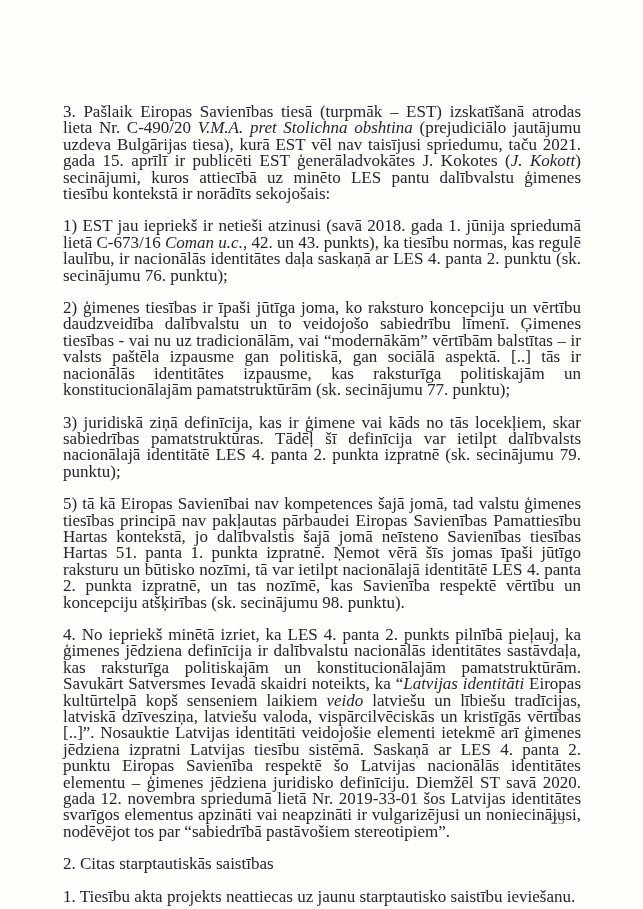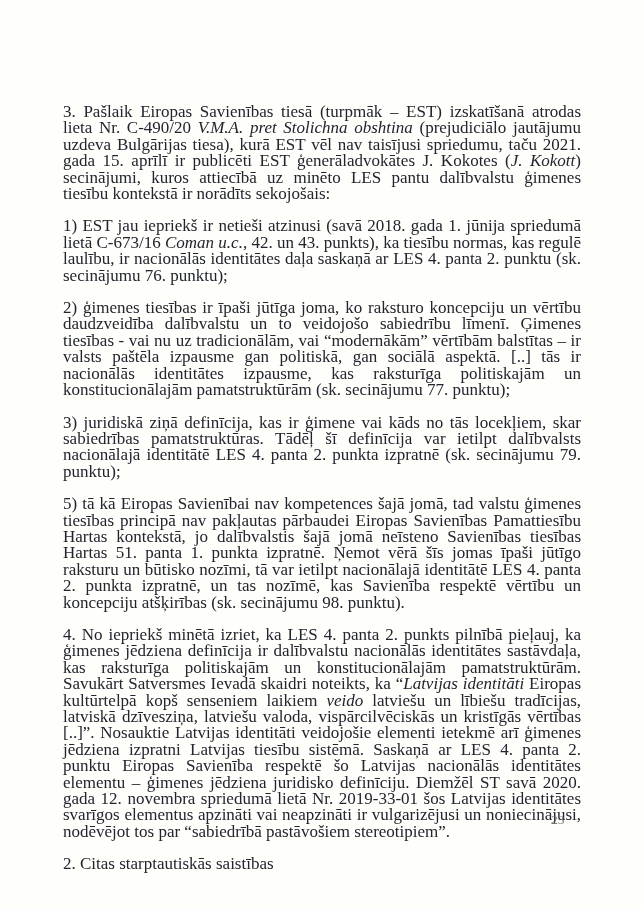--- a/index.html
+++ b/index.html
@@ -44,15 +44,16 @@
 
 <div class="page">
   <div class="doc-body">
       <p class="paragraph"><span class="run-regular">3. Pašlaik Eiropas Savienības tiesā (turpmāk – EST) izskatīšanā atrodas lieta Nr. C-490/20 </span><span class="run-italic">V.M.A. pret Stolichna obshtina</span><span class="run-regular"> (prejudiciālo jautājumu uzdeva Bulgārijas tiesa), kurā EST vēl nav taisījusi spriedumu, taču 2021. gada 15. aprīlī ir publicēti EST ģenerāladvokātes J. Kokotes (</span><span class="run-italic">J. Kokott</span><span class="run-regular">) secinājumi, kuros attiecībā uz minēto LES pantu dalībvalstu ģimenes tiesību kontekstā ir norādīts sekojošais:</span></p>
       <p class="paragraph"><span class="run-regular">1) EST jau iepriekš ir netieši atzinusi (savā 2018. gada 1. jūnija spriedumā lietā C-673/16 </span><span class="run-italic">Coman u.c.</span><span class="run-regular">, 42. un 43. punkts), ka tiesību normas, kas regulē laulību, ir nacionālās identitātes daļa saskaņā ar LES 4. panta 2. punktu (sk. secinājumu 76. punktu);</span></p>
       <p class="paragraph"><span class="run-regular">2) ģimenes tiesības ir īpaši jūtīga joma, ko raksturo koncepciju un vērtību daudzveidība dalībvalstu un to veidojošo sabiedrību līmenī. </span><span class="run-bold">Ģimenes tiesības -</span><span class="run-regular"> vai nu uz tradicionālām, vai “modernākām” vērtībām balstītas – ir valsts paštēla izpausme gan politiskā, gan sociālā aspektā. [..] tās </span><span class="run-bold">ir nacionālās identitātes izpausme, kas raksturīga politiskajām un konstitucionālajām pamatstruktūrām</span><span class="run-regular"> (sk. secinājumu 77. punktu);</span></p>
       <p class="paragraph"><span class="run-regular">3) juridiskā ziņā </span><span class="run-bold">definīcija, kas ir ģimene</span><span class="run-regular"> vai kāds no tās locekļiem, skar sabiedrības pamatstruktūras. Tādēļ šī definīcija </span><span class="run-bold">var ietilpt dalībvalsts nacionālajā identitātē</span><span class="run-regular"> LES 4. panta 2. punkta izpratnē (sk. secinājumu 79. punktu);</span></p>
       <p class="paragraph"><span class="run-regular">5) tā kā Eiropas Savienībai nav kompetences šajā jomā, tad valstu ģimenes tiesības principā nav pakļautas pārbaudei Eiropas Savienības Pamattiesību Hartas kontekstā, jo dalībvalstis šajā jomā neīsteno Savienības tiesības Hartas 51. panta 1. punkta izpratnē. Ņemot vērā šīs jomas īpaši jūtīgo raksturu un būtisko nozīmi, tā var ietilpt nacionālajā identitātē LES 4. panta 2. punkta izpratnē, un tas nozīmē, kas Savienība respektē vērtību un koncepciju atšķirības (sk. secinājumu 98. punktu).</span></p>
       <p class="paragraph"><span class="run-regular">4. No iepriekš minētā izriet, ka LES 4. panta 2. punkts pilnībā pieļauj, ka ģimenes jēdziena definīcija ir dalībvalstu nacionālās identitātes sastāvdaļa, kas raksturīga politiskajām un konstitucionālajām pamatstruktūrām. Savukārt Satversmes Ievadā skaidri noteikts, ka “</span><span class="run-italic">Latvijas identitāti</span><span class="run-regular"> Eiropas kultūrtelpā kopš senseniem laikiem </span><span class="run-italic">veido</span><span class="run-regular"> latviešu un lībiešu tradīcijas, latviskā dzīvesziņa, latviešu valoda, vispārcilvēciskās un kristīgās vērtības [..]”. Nosauktie Latvijas identitāti veidojošie elementi ietekmē arī ģimenes jēdziena izpratni Latvijas tiesību sistēmā. Saskaņā ar LES 4. panta 2. punktu Eiropas Savienība respektē šo Latvijas nacionālās identitātes elementu – ģimenes jēdziena juridisko definīciju. Diemžēl ST savā 2020. gada 12. novembra spriedumā lietā Nr. 2019-33-01 šos Latvijas identitātes svarīgos elementus apzināti vai neapzināti ir vulgarizējusi un noniecinājusi, nodēvējot tos par “sabiedrībā pastāvošiem stereotipiem”.</span></p>
       <p class="heading"><span class="run-bold">2. Citas starptautiskās saistības</span></p>
+      <p class="paragraph"><span class="run-regular">1. Tiesību akta projekts neattiecas uz jaunu starptautisko saistību ieviešanu.</span></p>
     </div>
   <div class="page-number">23</div>
 </div>
 
 </body></html>

